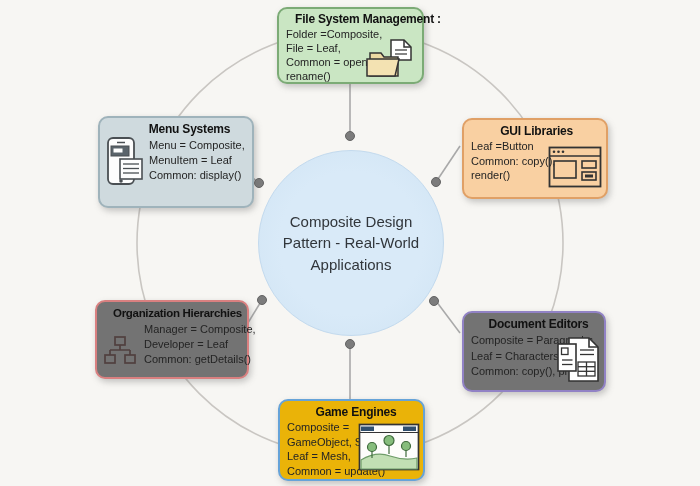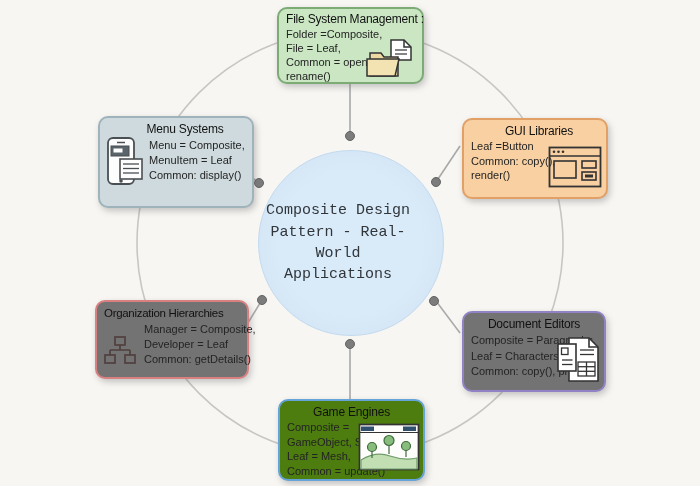--- a/index.html
+++ b/index.html
@@ -5,33 +5,33 @@
   html,body{margin:0;padding:0;}
   body{font-family:"Liberation Sans","DejaVu Sans",sans-serif;background:#e9e8e6;}
   #canvas{position:relative;width:700px;height:486px;background:#f7f6f3;overflow:hidden;}
   #bg-layer{position:absolute;left:0;top:0;width:700px;height:486px;}
 
   
   #center-node{
     position:absolute;left:258px;top:150px;width:184px;height:184px;
     border-radius:50%;background:radial-gradient(circle,#d9eaf8 55%,#cfe3f3 100%);
     border:1px solid #c3daee;
-    display:flex;align-items:center;justify-content:flex-start;text-align:center;font-family:Liberation Mono, monospace;
+    display:flex;align-items:center;justify-content:center;text-align:center;
   }
   #center-node .center-text{
     width:158px;font-size:15px;line-height:1.42;color:#31363b;letter-spacing:0;
   }
 
   
   .card{
     position:absolute;border-radius:10px;border:2px solid;
     box-shadow:2px 3px 6px rgba(100,100,100,0.35);
     box-sizing:border-box;padding:3px 7px 2px 7px;color:#1d1d1d;
   }
-  .card .card-title{font-weight:normal;font-size:12px;letter-spacing:-0.2px;color:#111;line-height:15px;white-space:nowrap;}
+  .card .card-title{font-weight:bold;font-size:12px;letter-spacing:-0.2px;color:#111;line-height:15px;white-space:nowrap;margin-left:9px;}
   .card .line{font-size:11px;line-height:14px;white-space:nowrap;color:#242424;}
   .card .icon{position:absolute;}
 
   #card-file-system{left:277px;top:7px;width:147px;height:77px;background:#cae6c3;border-color:#7cab76;}
   #card-file-system .card-title{text-align:left;}
   #card-file-system .icon{right:5px;top:29px;}
 
   #card-menu-systems{left:98px;top:116px;width:156px;height:92px;background:#cfdade;border-color:#9fb3bb;}
   #card-menu-systems .card-title{text-align:center;padding-left:18px;line-height:17px;}
   #card-menu-systems .lines{margin-left:42px;}
@@ -47,21 +47,21 @@
   #card-organization .card-title{text-align:left;font-size:11.5px;letter-spacing:-0.3px;line-height:17px;}
   #card-organization .lines{margin-left:40px;}
   #card-organization .line{line-height:15px;}
   #card-organization .icon{left:5px;top:33px;}
 
   #card-document-editors{left:462px;top:311px;width:144px;height:81px;background:#737373;border-color:#9182c5;}
   #card-document-editors .card-title{text-align:center;line-height:17px;}
   #card-document-editors .line{line-height:15.5px;}
   #card-document-editors .icon{right:3px;top:21px;}
 
-  #card-game-engines{left:278px;top:399px;width:147px;height:82px;background:#4d7c0f;border-color:#66a3d8;}
+  #card-game-engines{left:278px;top:399px;width:147px;height:82px;background:#eab308;border-color:#66a3d8;}
   #card-game-engines .card-title{text-align:center;line-height:16px;}
   #card-game-engines .line{line-height:14.5px;}
   #card-game-engines .icon{right:3px;top:22px;}
 
   .icon svg{display:block;}
 </style>
 </head>
 <body>
 
 <div id="canvas">

